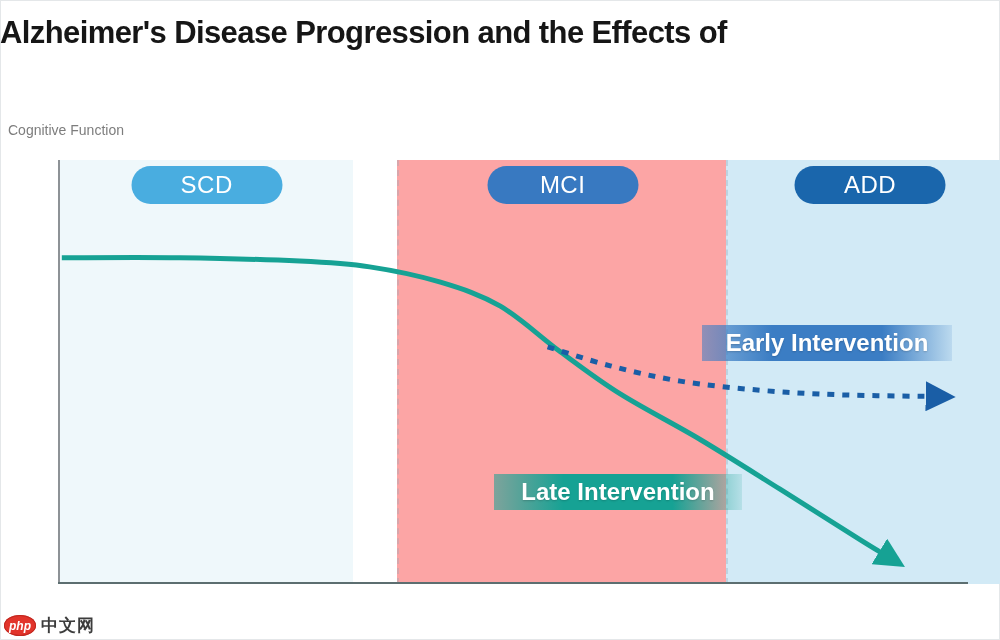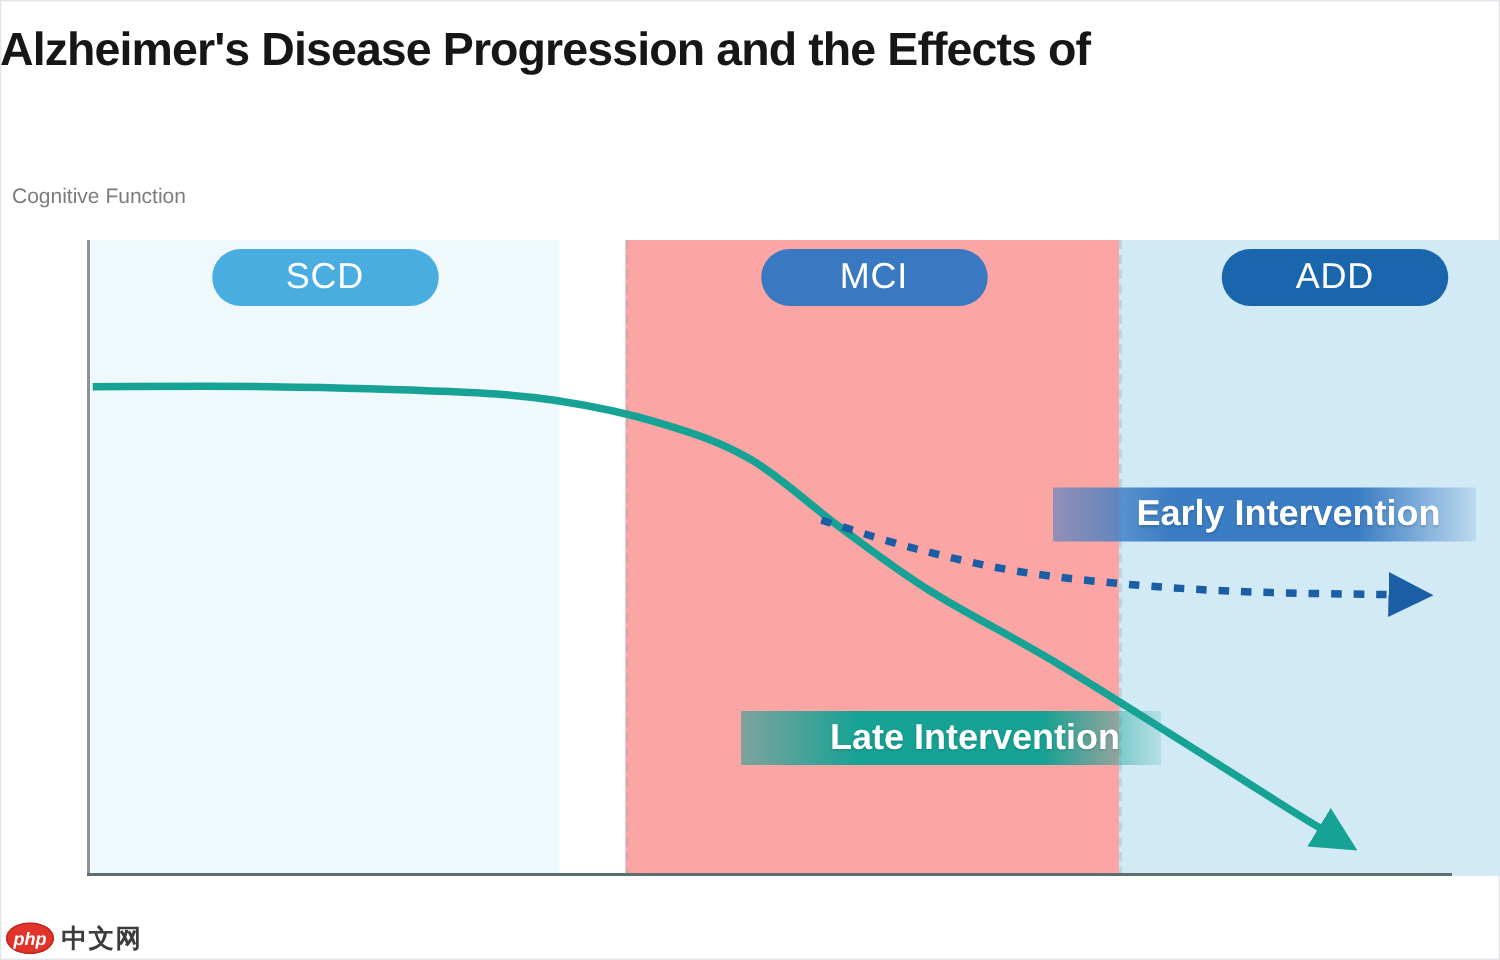--- a/index.html
+++ b/index.html
@@ -5,31 +5,31 @@
   html,body{margin:0;padding:0;background:#fff;}
   .canvas{position:relative;width:1000px;height:640px;background:#ffffff;
     font-family:"Liberation Sans",sans-serif;overflow:hidden;
     box-shadow:inset 0 0 0 1px #e4e7e9;}
   .title{position:absolute;top:8px;left:0;right:0;
     font-weight:bold;font-size:31px;letter-spacing:-0.6px;color:#161616;line-height:49px;}
   .ylabel{position:absolute;left:8px;top:122px;font-size:14px;color:#7d7d7d;}
   .xlabel{position:absolute;left:0;top:593px;width:968px;text-align:right;
     font-size:20px;color:#7d7d7d;}
   .plot{position:absolute;left:60px;top:160px;width:908px;height:424px;display:flex;}
-  .band{height:100%;position:relative;flex:0 0 auto;padding-left:20px;}
+  .band{height:100%;position:relative;flex:0 0 auto;}
   .band+.band{border-left:2px dashed rgba(150,170,182,0.35);box-sizing:border-box;}
   .pill{position:absolute;top:6px;left:50%;transform:translateX(-50%);
     width:151px;height:38px;border-radius:19px;color:#fff;font-size:24px;
     display:flex;align-items:center;justify-content:center;letter-spacing:0.5px;}
   .axis-y{position:absolute;left:58px;top:160px;width:2px;height:424px;background:#8d9296;}
   .axis-x{position:absolute;left:58px;top:582px;width:910px;height:2px;background:#5c6e70;}
   svg.overlay{position:absolute;left:0;top:0;width:1000px;height:640px;pointer-events:none;}
   .ann{position:absolute;height:36px;color:#fff;font-weight:bold;font-size:24px;
     display:flex;align-items:center;justify-content:center;
-    text-shadow:0 1px 2px rgba(0,0,0,0.18);white-space:nowrap;padding-left:32px;}
+    text-shadow:0 1px 2px rgba(0,0,0,0.18);white-space:nowrap;}
   .ann.early{left:702px;top:325px;width:250px;}
   .ann.late{left:494px;top:474px;width:248px;text-align:right;}
   .watermark{position:absolute;left:4px;top:614px;display:flex;align-items:center;gap:5px;}
   .wm-badge{background:#e2342b;color:#fff;font-style:italic;font-weight:bold;font-size:12px;
     width:32px;height:21px;border-radius:50%;display:flex;align-items:center;justify-content:center;
     box-shadow:inset 0 0 0 1px #c02820;}
   .wm-text{font-size:17px;font-weight:bold;color:#3c3c3c;letter-spacing:1px;}
 </style>
 </head>
 <body>

